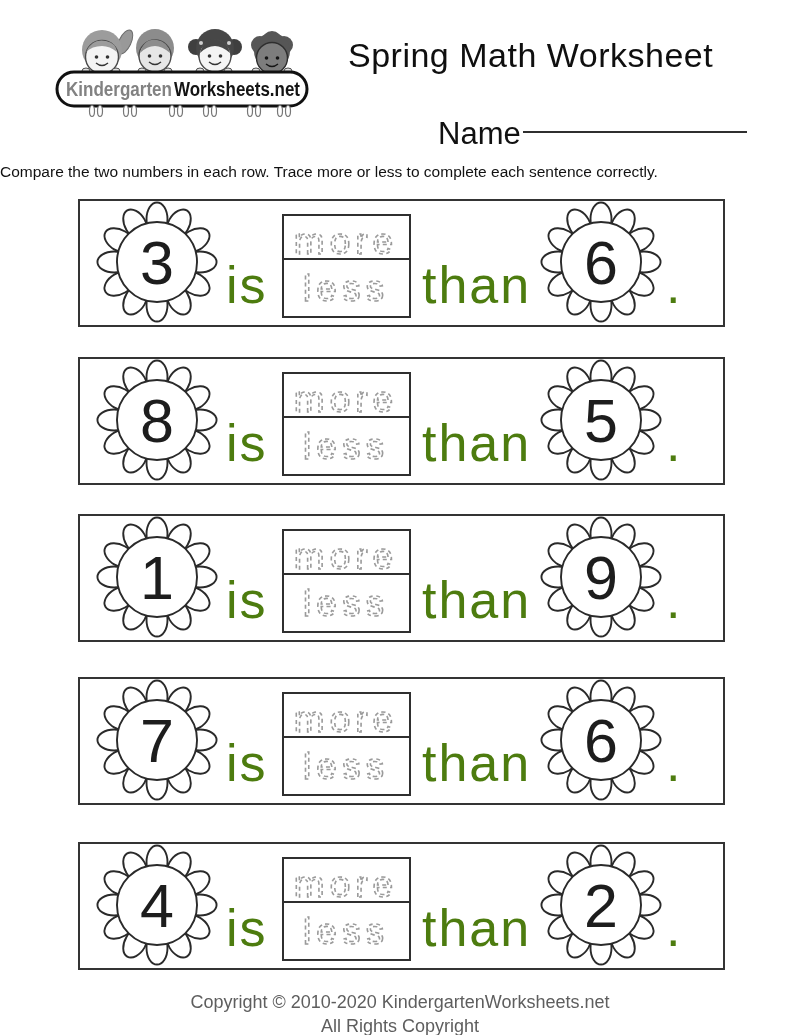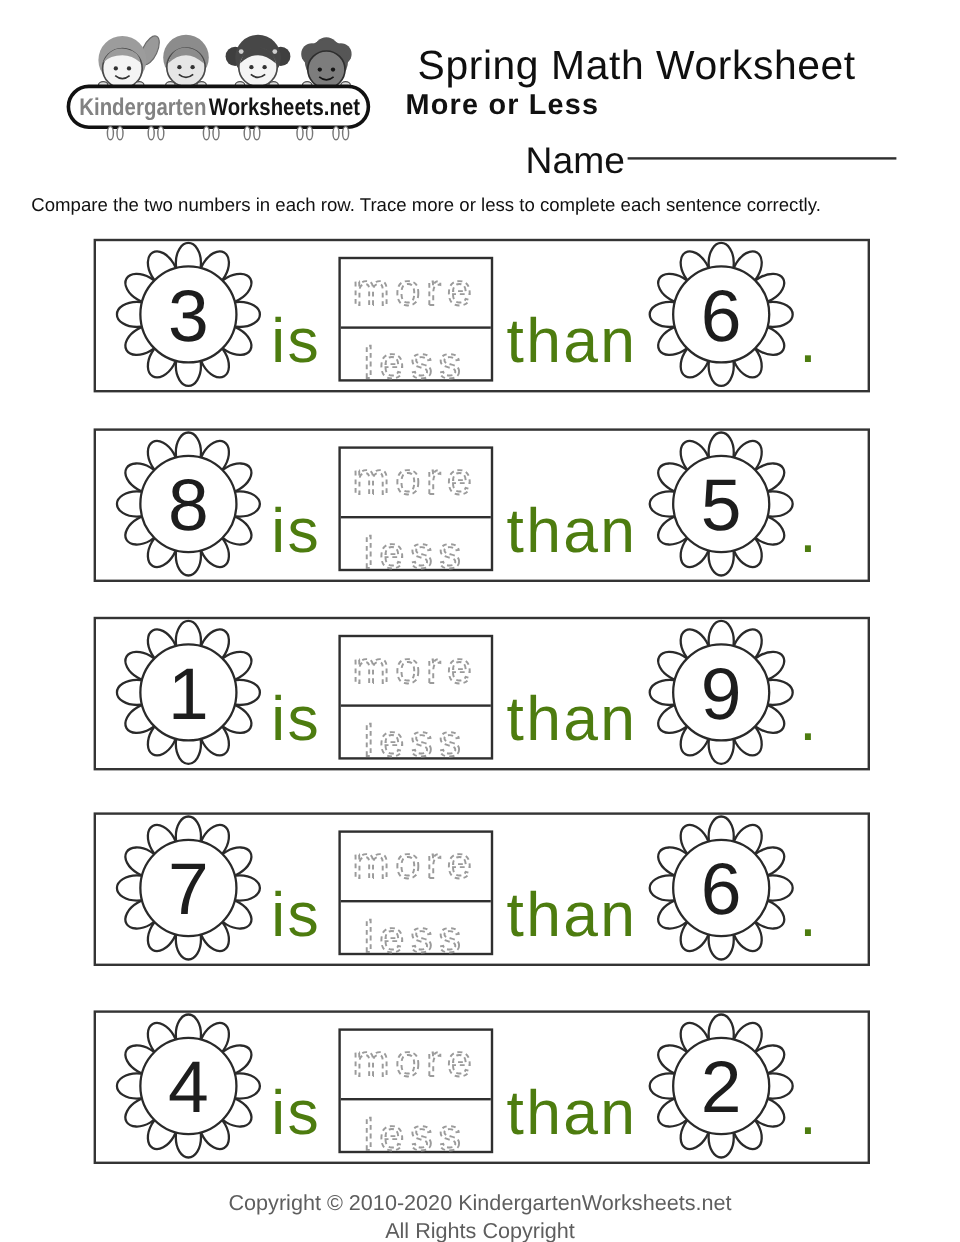--- a/index.html
+++ b/index.html
@@ -10,42 +10,42 @@
   .logo-svg{position:absolute;left:52px;top:12px;}
   .site-url{position:absolute;left:46px;top:121px;width:272px;text-align:center;
             font-size:16px;color:#8a8a8a;letter-spacing:.4px;}
   .main-title{position:absolute;left:336px;top:24px;font-size:34px;color:#0f0f0f;
               letter-spacing:.5px;}
   .sub-title{position:absolute;left:338px;top:74px;font-size:24px;font-weight:700;
              color:#111;letter-spacing:1px;}
   .name-wrap{position:absolute;left:438px;top:116px;display:flex;align-items:center;}
   .name-label{font-size:31px;color:#111;}
   .name-line{width:224px;height:0;border-bottom:2px solid #2f2f2f;margin:0 0 4px 2px;}
-  .instructions{position:absolute;left:0;top:163px;width:684px;text-align:right;
+  .instructions{position:absolute;left:0;top:163px;width:684px;text-align:left;
                 font-size:15.5px;color:#111;}
 
   
   .row{position:absolute;left:78px;width:647px;height:128px;border:2px solid #343434;
        background:#fff;box-sizing:border-box;}
   .row1{top:199px}.row2{top:357px}.row3{top:514px}.row4{top:677px}.row5{top:842px}
   .flower{position:absolute;top:0px;}
   .flower.left{left:16px;}
   .flower.right{left:460px;}
   .petal{fill:#fff;stroke:#2a2a2a;stroke-width:2;}
   .disc{fill:#fff;stroke:#2a2a2a;stroke-width:2;}
   .flower-num{font-family:"Liberation Sans",sans-serif;font-size:64px;fill:#1d1d1d;
               text-anchor:middle;}
   .word{position:absolute;bottom:14px;font-size:52px;color:#4d7c0f;letter-spacing:2px;
         line-height:1;}
   .word.is{left:146px;}
   .word.than{left:342px;}
   .word.period{left:586px;}
   .tracebox{position:absolute;left:202px;top:13px;width:129px;height:104px;
             border:2px solid #2f2f2f;box-sizing:border-box;background:#fff;}
-  .half{height:58px;box-sizing:border-box;}
+  .half{height:44px;box-sizing:border-box;}
   .half.top{border-bottom:2px solid #2f2f2f;}
   .trace-text{font-family:"Liberation Sans",sans-serif;font-size:37px;fill:none;
               stroke:#9b9b9b;stroke-width:1.6;stroke-dasharray:4 3.2;
               letter-spacing:5px;text-anchor:middle;}
 
   
   .footer{position:absolute;left:0;top:990px;width:800px;text-align:center;
           color:#5e5e5e;font-size:18px;line-height:1.35;}
 
   
@@ -150,21 +150,20 @@
         <ellipse cx="162" cy="99" rx="2.5" ry="5.5"></ellipse>
       <ellipse cx="198" cy="99" rx="2.5" ry="5.5"></ellipse>
         <ellipse cx="206" cy="99" rx="2.5" ry="5.5"></ellipse>
       <ellipse cx="228" cy="99" rx="2.5" ry="5.5"></ellipse>
         <ellipse cx="236" cy="99" rx="2.5" ry="5.5"></ellipse>
     </g>
   </svg>
 
 
   <h1 class="main-title" style="margin:12px;font-weight:400;">Spring Math Worksheet</h1>
-  <h2 class="sub-title" style="margin:0;">More or Less</h2>
 
   <div class="name-wrap">
     <span class="name-label">Name</span>
     <div class="name-line"></div>
   </div>
 
   <div class="instructions">Compare the two numbers in each row. Trace more or less to complete each sentence correctly.</div>
 
   <section class="row row1">
     <svg class="flower left" width="122" height="122" viewBox="0 0 128 128">

